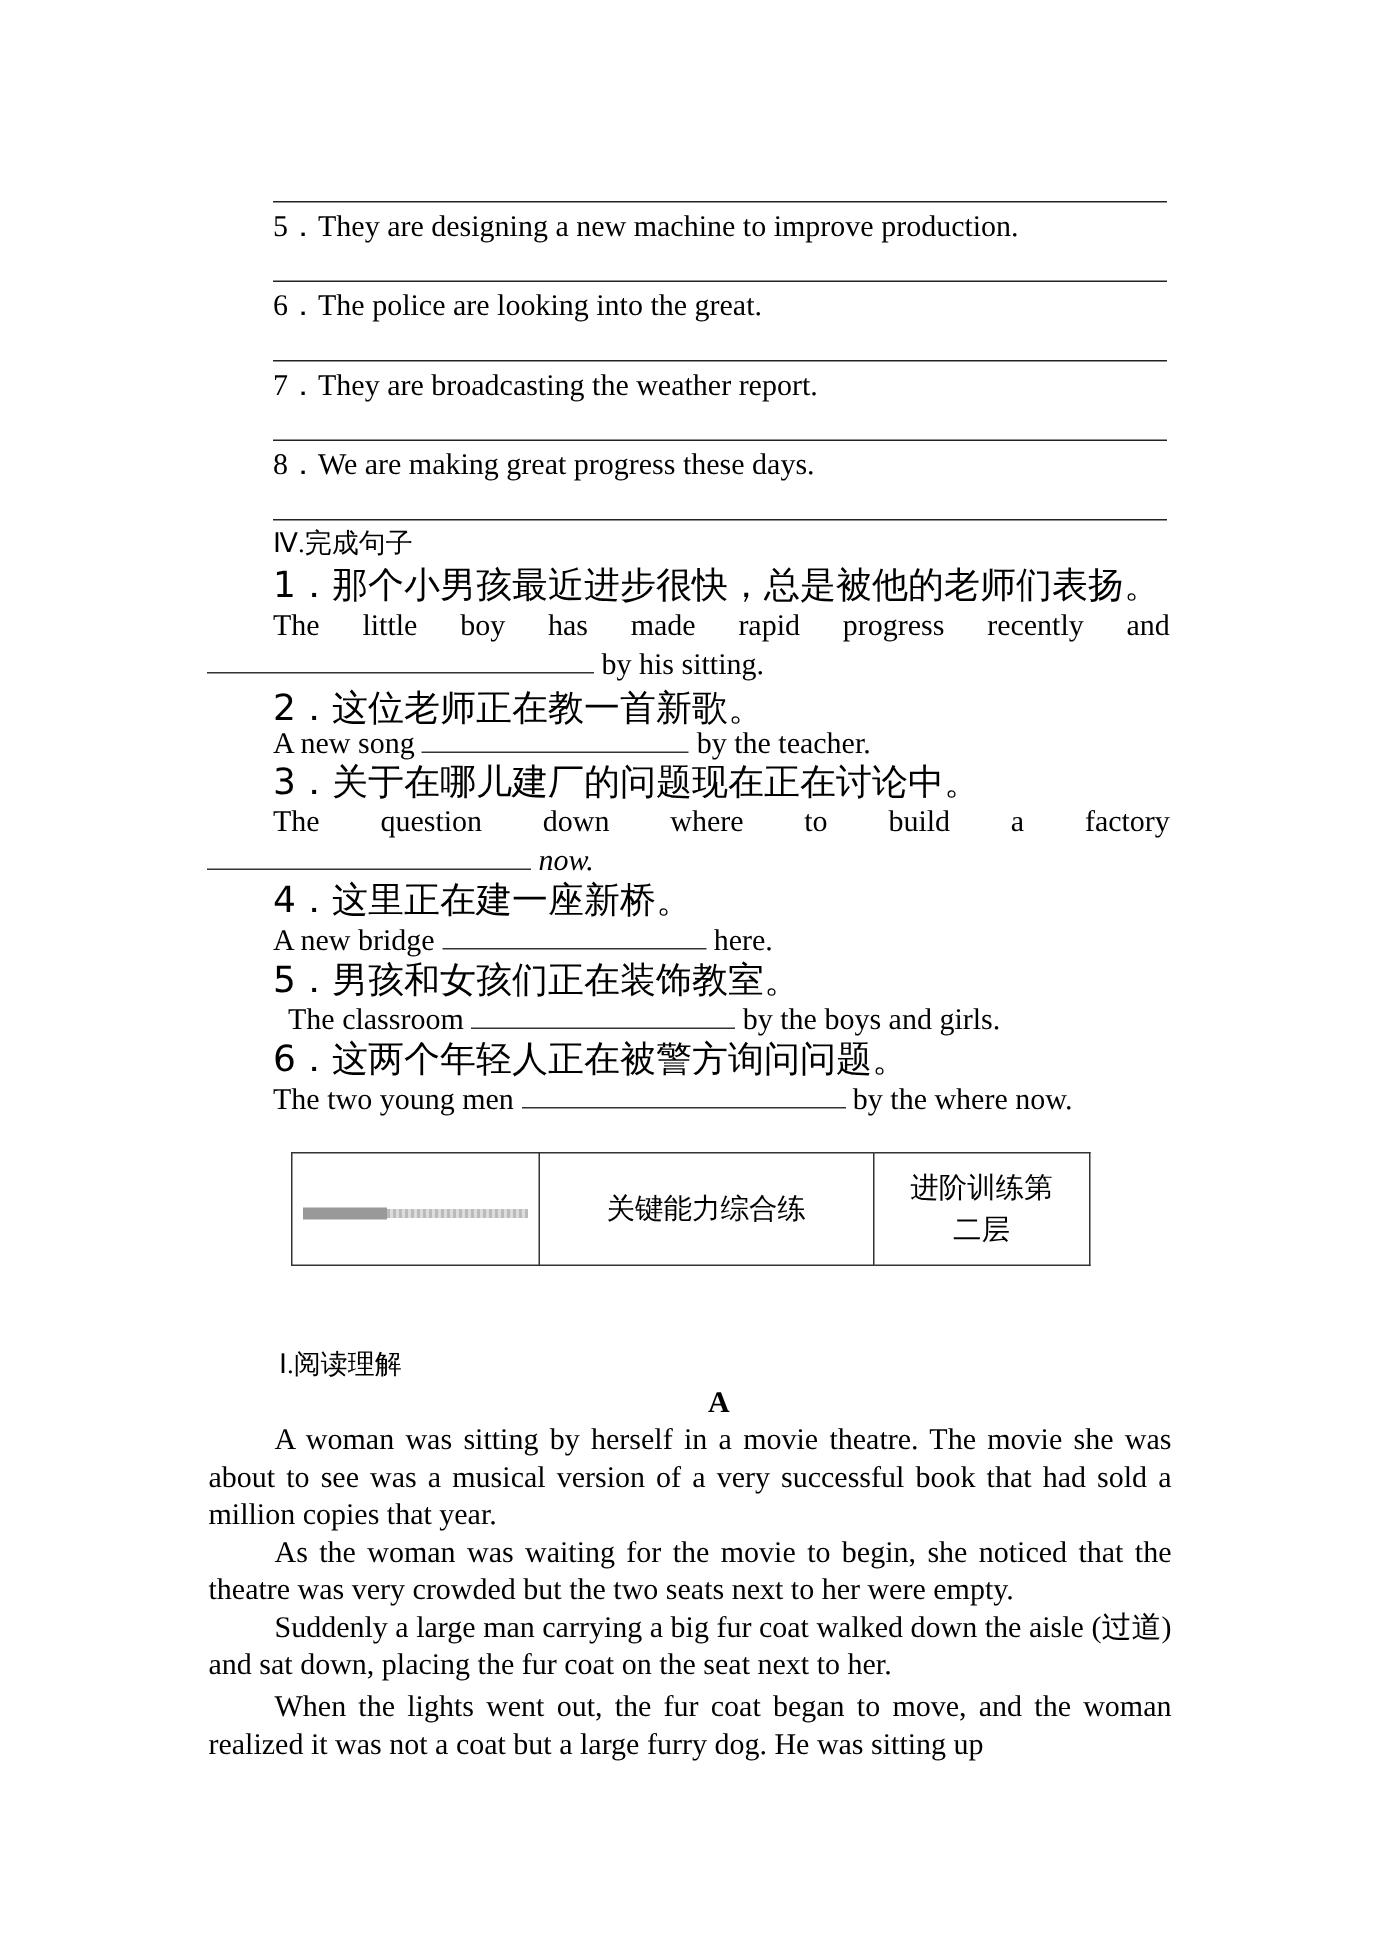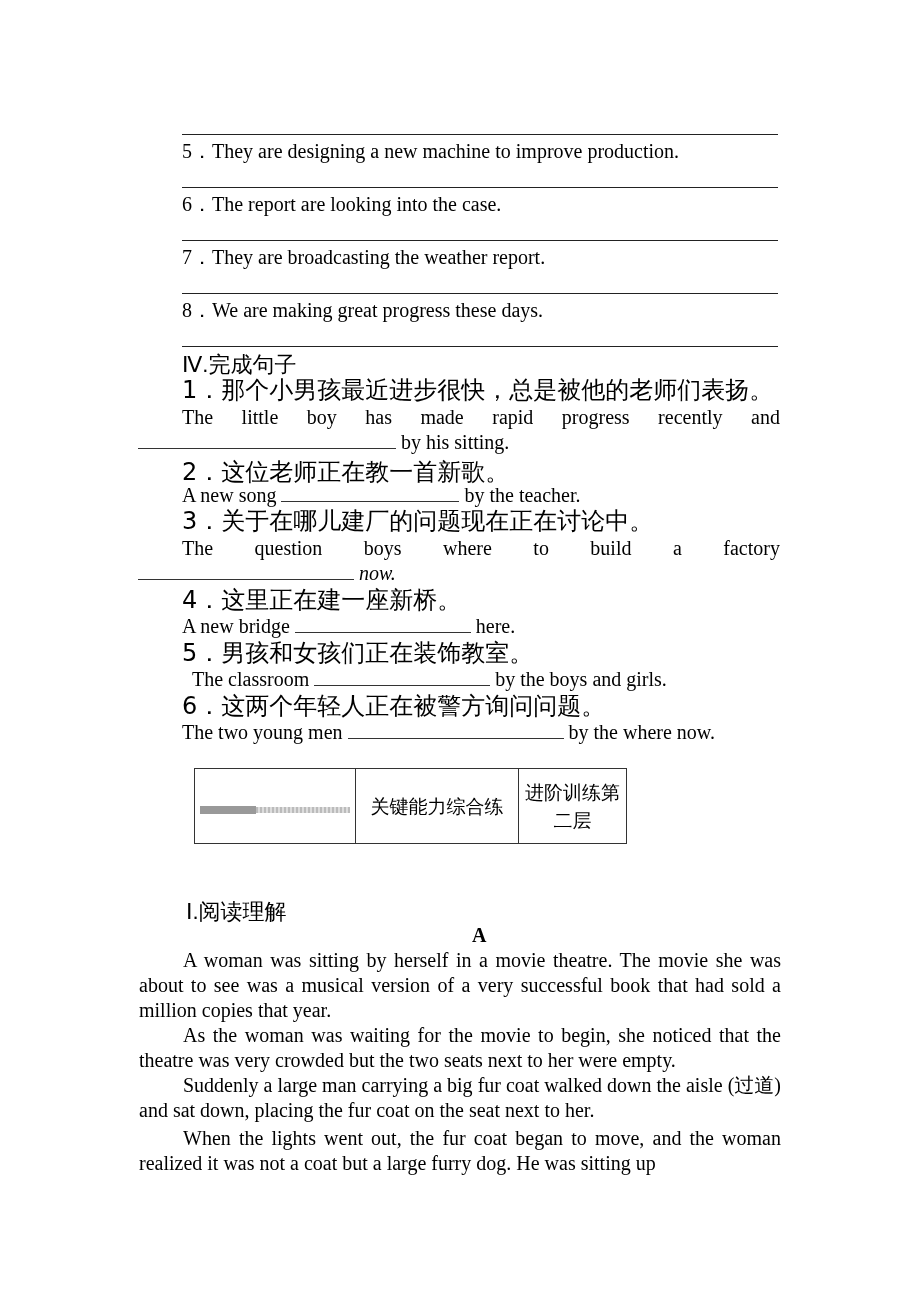--- a/index.html
+++ b/index.html
@@ -3,41 +3,41 @@
 <meta charset="utf-8">
 <style>
   html, body { margin: 0; padding: 0; background: #ffffff; }
   body { width: 920px; height: 1302px; position: relative; overflow: hidden;
          font-family: "Liberation Serif", "DejaVu Serif", serif; color: #000; }
   .abs { position: absolute; white-space: nowrap; }
   .en { font-size: 20px; line-height: 24px; }
   .zh { font-family: "DejaVu Sans", sans-serif; font-size: 24px; line-height: 24px; }
   .rule { position: absolute; height: 0; border-top: 1px solid #222; }
   .blank { display: inline-block; border-bottom: 1px solid #333; height: 18px; vertical-align: baseline; }
-  table.banner { position: absolute; left: 194px; top: 768px; width: 433px; height: 76px;
+  table.banner { position: absolute; left: 194px; top: 768px; width: 533px; height: 76px;
                  border-collapse: collapse; }
   table.banner td { border: 1px solid #333; text-align: center; vertical-align: middle;
                     font-family: "DejaVu Sans", sans-serif; font-size: 19px; line-height: 28px; padding: 0; }
   .bar-icon { display: inline-block; width: 150px; height: 6px;
               background: repeating-linear-gradient(90deg, #bbb 0 2px, #ddd 2px 4px); position: relative; }
   .bar-icon::before { content: ""; position: absolute; left: 0; top: -1px; width: 56px; height: 8px; background: #999; }
   .para { position: absolute; left: 139px; width: 642px; font-size: 20px; line-height: 25px; text-align: justify; }
   .para .indent { display: inline-block; width: 44px; }
-  .sec-head { font-family: Liberation Sans, sans-serif; font-size: 22px; }
+  .sec-head { font-family: Liberation Serif, serif; font-size: 18px; }
 </style>
 </head>
 <body>
 
 <div class="rule" style="left:182px; top:134px; width:596px;"></div>
 <div class="abs en" style="left:182px; top:139px;text-align:right;">
   <span>5．</span><span>They are designing a new machine to improve production.</span>
 </div>
 <div class="rule" style="left:182px; top:187px; width:596px;"></div>
 <div class="abs en" style="left:182px; top:192px;">
-  <span>6．</span><span>The report are looking into the case.</span>
+  <span>6．</span><span>The police are looking into the great.</span>
 </div>
 <div class="rule" style="left:182px; top:240px; width:596px;"></div>
 <div class="abs en" style="left:182px; top:245px;">
   <span>7．</span><span>They are broadcasting the weather report.</span>
 </div>
 <div class="rule" style="left:182px; top:293px; width:596px;"></div>
 <div class="abs en" style="left:182px; top:298px;">
   <span>8．</span><span>We are making great progress these days.</span>
 </div>
 <div class="rule" style="left:182px; top:346px; width:596px;"></div>
@@ -71,21 +71,21 @@
   <span class="blank" style="width:178px;"></span>
   <span>by the teacher.</span>
 </div>
 
 <div class="abs zh" style="left:182px; top:509px;">
   <span>3．</span><span>关于在哪儿建厂的问题现在正在讨论中。</span>
 </div>
 <div class="abs en" style="left:182px; top:536px; width:598px; display:flex; justify-content:space-between;">
   <span>The</span>
   <span>question</span>
-  <span>boys</span>
+  <span>down</span>
   <span>where</span>
   <span>to</span>
   <span>build</span>
   <span>a</span>
   <span>factory</span>
 </div>
 <div class="abs en" style="left:138px; top:561px;font-style:italic;">
   <span class="blank" style="width:216px;"></span>
   <span>now.</span>
 </div>

